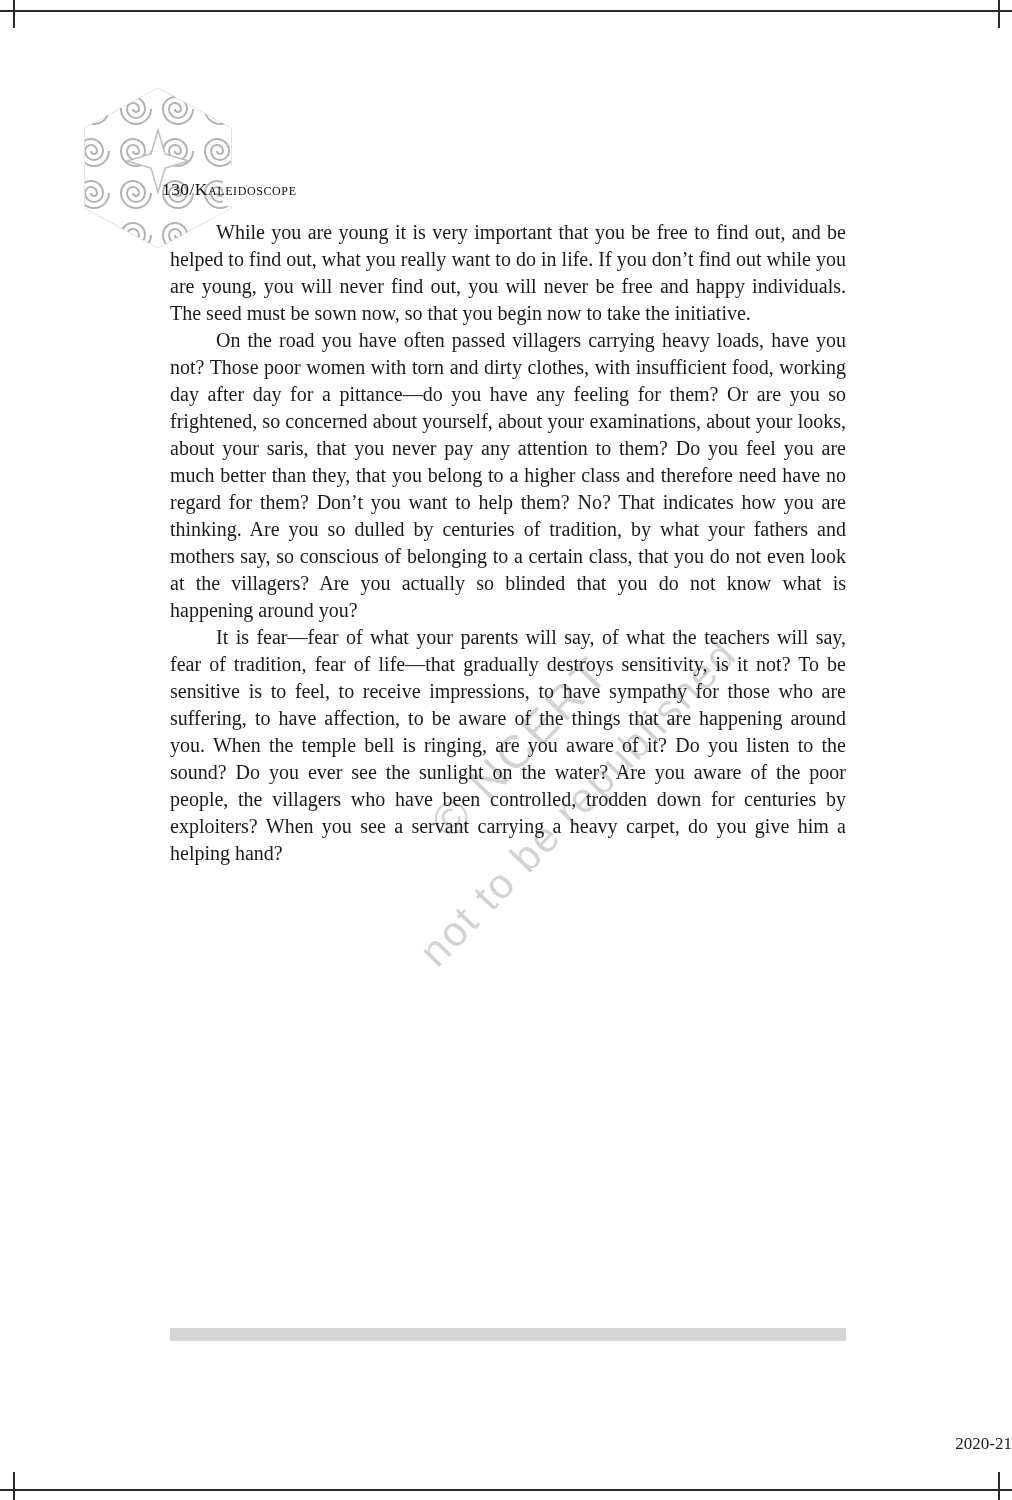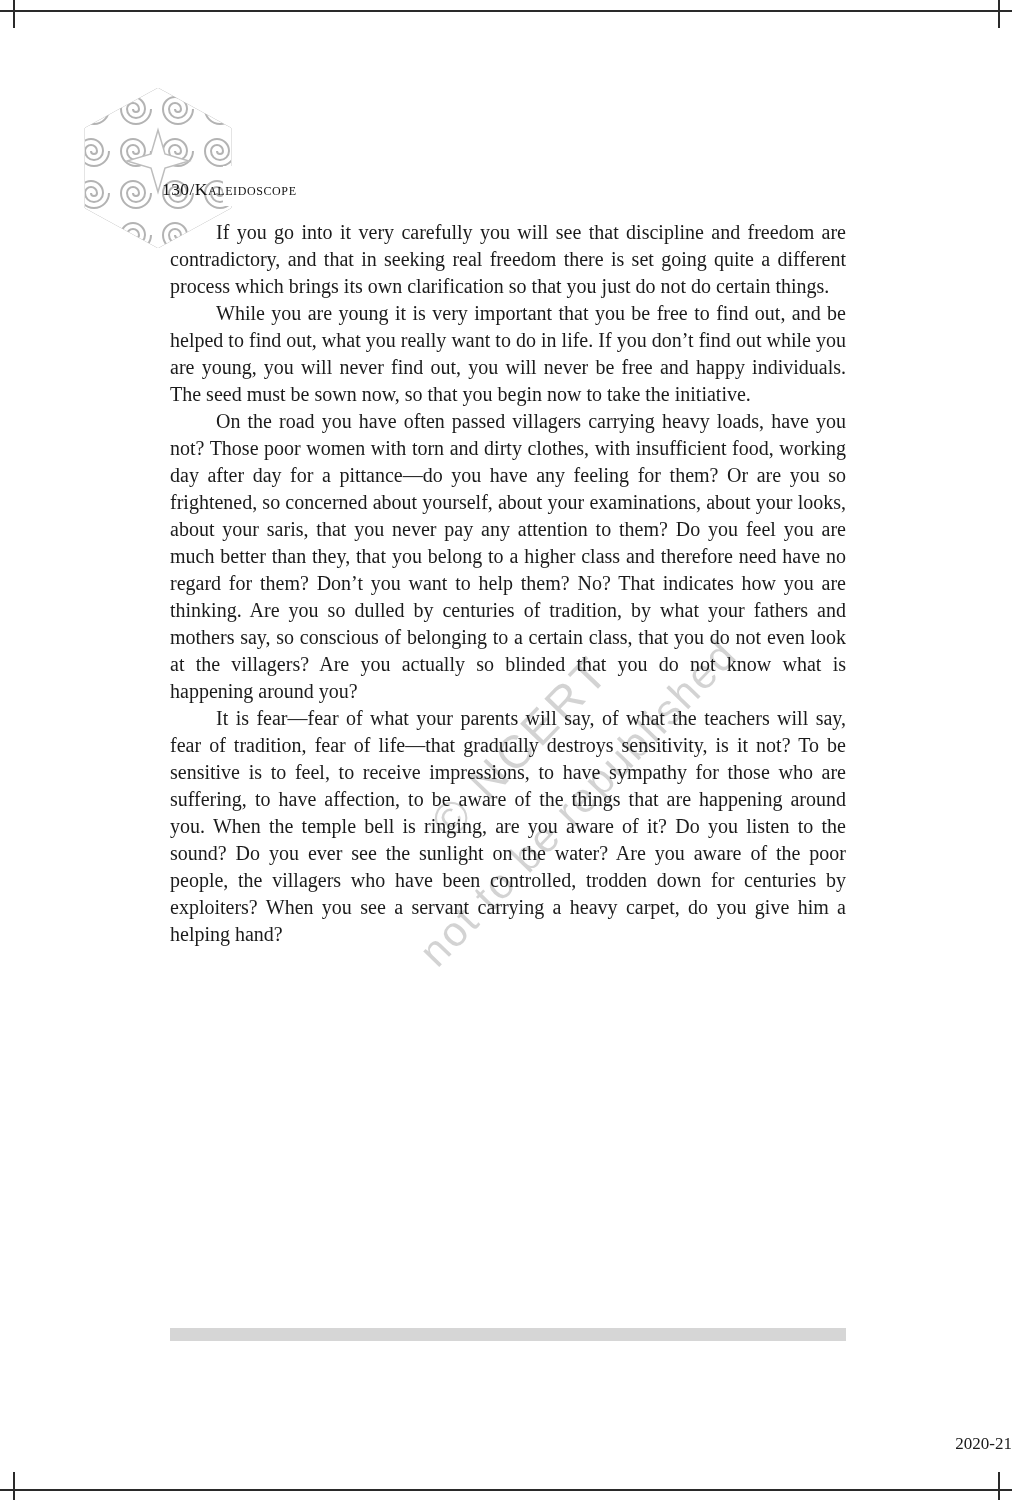--- a/index.html
+++ b/index.html
@@ -148,21 +148,20 @@
   <div class="running-head">
     <span>130/</span><span class="title">Kaleidoscope</span>
   </div>
 
   <div class="watermark">
     <div class="wm1">© NCERT</div>
     <div class="wm2">not to be republished</div>
   </div>
 
   <div class="article">
-    <p>If you go into it very carefully you will see that discipline and freedom are contradictory, and that in seeking real freedom there is set going quite a different process which brings its own clarification so that you just do not do certain things.</p>
     <p>While you are young it is very important that you be free to find out, and be helped to find out, what you really want to do in life. If you don’t find out while you are young, you will never find out, you will never be free and happy individuals. The seed must be sown now, so that you begin now to take the initiative.</p>
     <p>On the road you have often passed villagers carrying heavy loads, have you not? Those poor women with torn and dirty clothes, with insufficient food, working day after day for a pittance—do you have any feeling for them? Or are you so frightened, so concerned about yourself, about your examinations, about your looks, about your saris, that you never pay any attention to them? Do you feel you are much better than they, that you belong to a higher class and therefore need have no regard for them? Don’t you want to help them? No? That indicates how you are thinking. Are you so dulled by centuries of tradition, by what your fathers and mothers say, so conscious of belonging to a certain class, that you do not even look at the villagers? Are you actually so blinded that you do not know what is happening around you?</p>
     <p>It is fear—fear of what your parents will say, of what the teachers will say, fear of tradition, fear of life—that gradually destroys sensitivity, is it not? To be sensitive is to feel, to receive impressions, to have sympathy for those who are suffering, to have affection, to be aware of the things that are happening around you. When the temple bell is ringing, are you aware of it? Do you listen to the sound? Do you ever see the sunlight on the water? Are you aware of the poor people, the villagers who have been controlled, trodden down for centuries by exploiters? When you see a servant carrying a heavy carpet, do you give him a helping hand?</p>
   </div>
 
   <div class="divider-bar"></div>
 
   <div class="footer">2020-21</div>
 
   <div class="rule bottom"></div>

